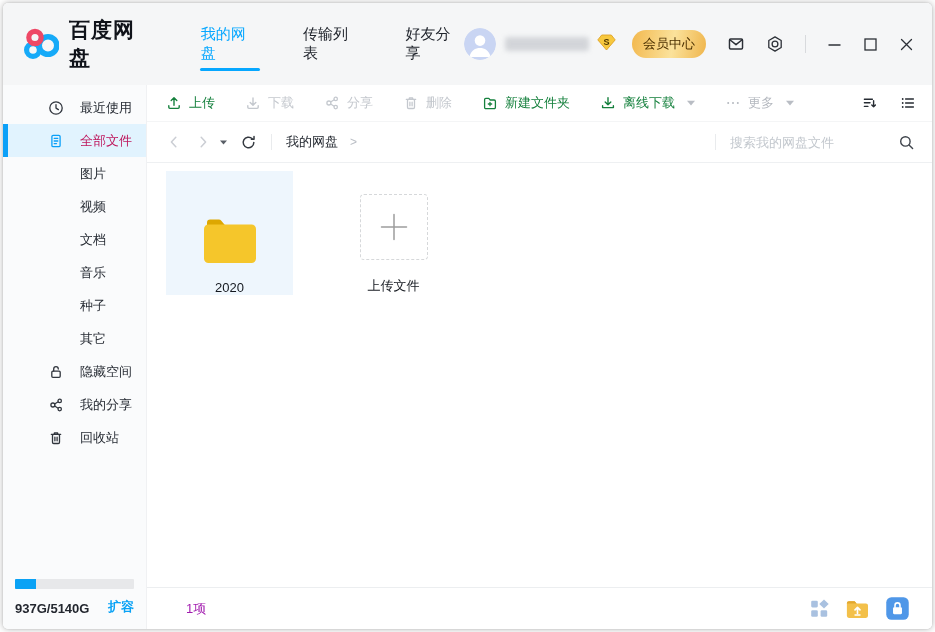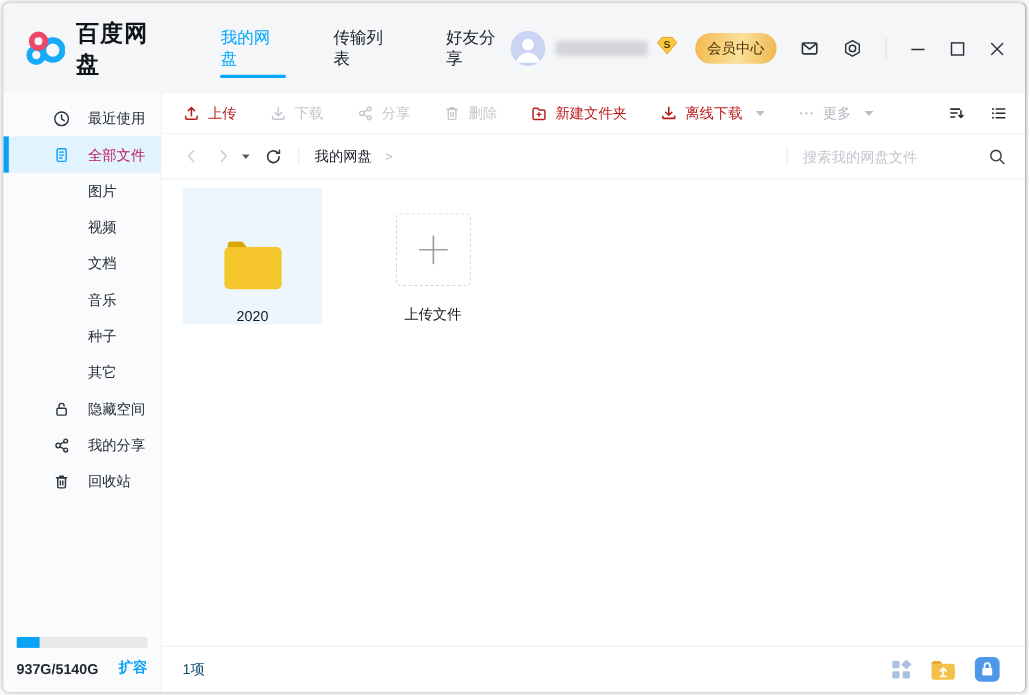--- a/index.html
+++ b/index.html
@@ -39,21 +39,21 @@
   .side-item.active::before { content:''; position:absolute; left:0; top:0; bottom:0; width:5px; background:#0ba0f8; }
   .storage { margin-top:auto; padding:0 12px 13px 12px; }
   .progress { height:10px; background:#e7e8ea; overflow:hidden; border-radius:1px; }
   .progress .fill { height:100%; background:#0aa2f5; }
   .storage-row { margin-top:9px; display:flex; justify-content:space-between; align-items:flex-end; font-size:13px; color:#23272f;font-weight:bold; }
   .storage-row a { color:#0aa2f5; text-decoration:none; cursor:pointer; }
 
   
   .content { flex:1; display:flex; flex-direction:column; background:#fff; min-width:0; }
   .toolbar { height:37px; flex:none; display:flex; align-items:center; padding:0 16px 0 19px; gap:30px; border-bottom:1px solid #f4f5f6; }
-  .tool { display:flex; align-items:center; gap:7px; background:none; border:none; font-size:13px; color:#b91c1c; cursor:pointer; font-family:inherit; }
+  .tool { display:flex; align-items:center; gap:7px; background:none; border:none; font-size:13px; color:#15803d; cursor:pointer; font-family:inherit; }
   .tool.disabled { color:#c4c8ce; cursor:default; }
   .tool.muted { color:#b4b8bf; }
   .tool .caret { margin-left:5px; color:#b9bdc4; display:flex; }
   .view-tools { margin-left:auto; display:flex; gap:22px; }
   .vt-btn { background:none; border:none; color:#272c33; display:flex; cursor:pointer; }
 
   .pathbar { height:41px; flex:none; display:flex; align-items:center; padding:0 17px 0 19px; border-bottom:1px solid #eef0f2; }
   .nav-btn { background:none; border:none; display:flex; align-items:center; cursor:pointer; padding:0; }
   .nav-back, .nav-fwd { color:#cbced4; }
   .nav-caret { color:#595e66; margin-left:9px; }
@@ -69,21 +69,21 @@
   .filegrid { flex:1; display:flex; align-items:flex-start; gap:37px; padding:8px 0 0 19px; min-height:0; }
   .tile { width:127px; display:flex; flex-direction:column; align-items:center; cursor:pointer; }
   .tile.folder { background:#eef6fd; height:124px; padding-top:27px; }
   .tile .iconbox { height:83px; display:flex; align-items:center; justify-content:center; }
   .tile-label { font-size:13px; color:#14181f; margin-top:1px; }
   .tile.uploader { padding-top:23px; height:124px; }
   .dashed { width:68px; height:68px; border:1px dashed #d6d8da; border-radius:4px; display:flex; align-items:center; justify-content:center; }
   .tile.uploader .tile-label { margin-top:17px; }
 
   .statusbar { height:42px; flex:none; border-top:1px solid #eceef0; display:flex; align-items:center; padding:0 22px 0 19px; }
-  .item-count { font-size:13px; color:#0c4a6e; }
+  .item-count { font-size:13px; color:#a21caf;margin-left:20px; }
   .status-icons { margin-left:auto; display:flex; align-items:center; gap:15px; }
   .status-icons button { background:none; border:none; display:flex; cursor:pointer; padding:0; }
 </style>
 </head>
 <body>
 
 <div class="stage">
 <div class="window">
 
   <header class="titlebar">

